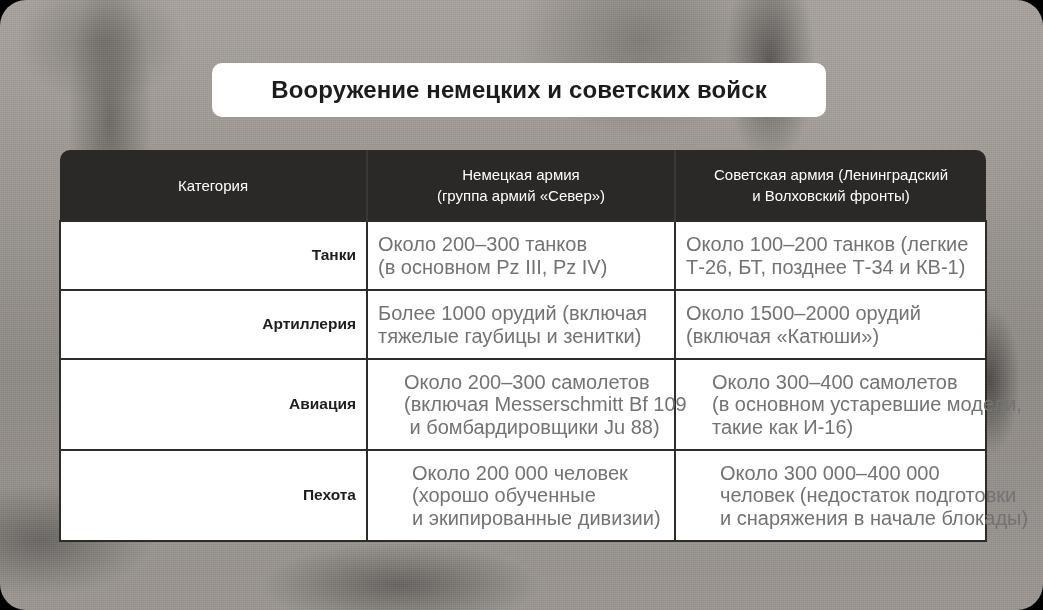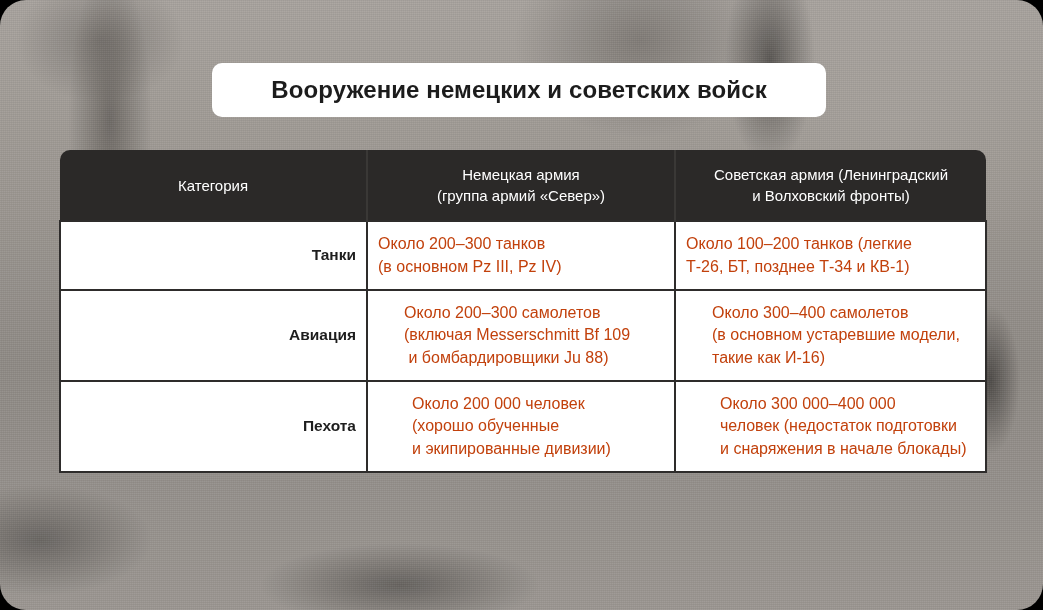--- a/index.html
+++ b/index.html
@@ -78,22 +78,22 @@
       height: 70px;
       padding: 0 10px;
       border-left: 2px solid #3a3836;
       border-right: 2px solid #3a3836;
     }
     thead th:first-child { border-top-left-radius: 10px; border-left: none; margin-left: 26px; }
     thead th:last-child { border-top-right-radius: 10px; border-right: none; margin-left: 48px; }
     tbody td {
       background: #ffffff;
       border: 2px solid #2e2c2b;
-      color: #c2410c;
-      font-size: 16px;
+      color: #737373;
+      font-size: 20px;
       line-height: 22.5px;
       vertical-align: middle;
       padding: 0 10px;
     }
     tbody td.cat {
       text-align: right;
       font-weight: 700;
       font-size: 15.5px;
       color: #1e1e1e;
     }
@@ -143,20 +143,31 @@
           <td class="cat">Танки</td>
           <td>
             <span class="line">Около 200–300 танков</span>
             <span class="line">(в основном Pz III, Pz IV)</span>
           </td>
           <td>
             <span class="line">Около 100–200 танков (легкие</span>
             <span class="line">Т-26, БТ, позднее Т-34 и КВ-1)</span>
           </td>
         </tr>
+        <tr class="r2">
+          <td class="cat">Артиллерия</td>
+          <td>
+            <span class="line">Более 1000 орудий (включая</span>
+            <span class="line">тяжелые гаубицы и зенитки)</span>
+          </td>
+          <td>
+            <span class="line">Около 1500–2000 орудий</span>
+            <span class="line">(включая «Катюши»)</span>
+          </td>
+        </tr>
         <tr class="r3">
           <td class="cat">Авиация</td>
           <td>
             <span class="line">Около 200–300 самолетов</span>
             <span class="line">(включая Messerschmitt Bf 109</span>
             <span class="line"> и бомбардировщики Ju 88)</span>
           </td>
           <td>
             <span class="line">Около 300–400 самолетов</span>
             <span class="line">(в основном устаревшие модели,</span>

